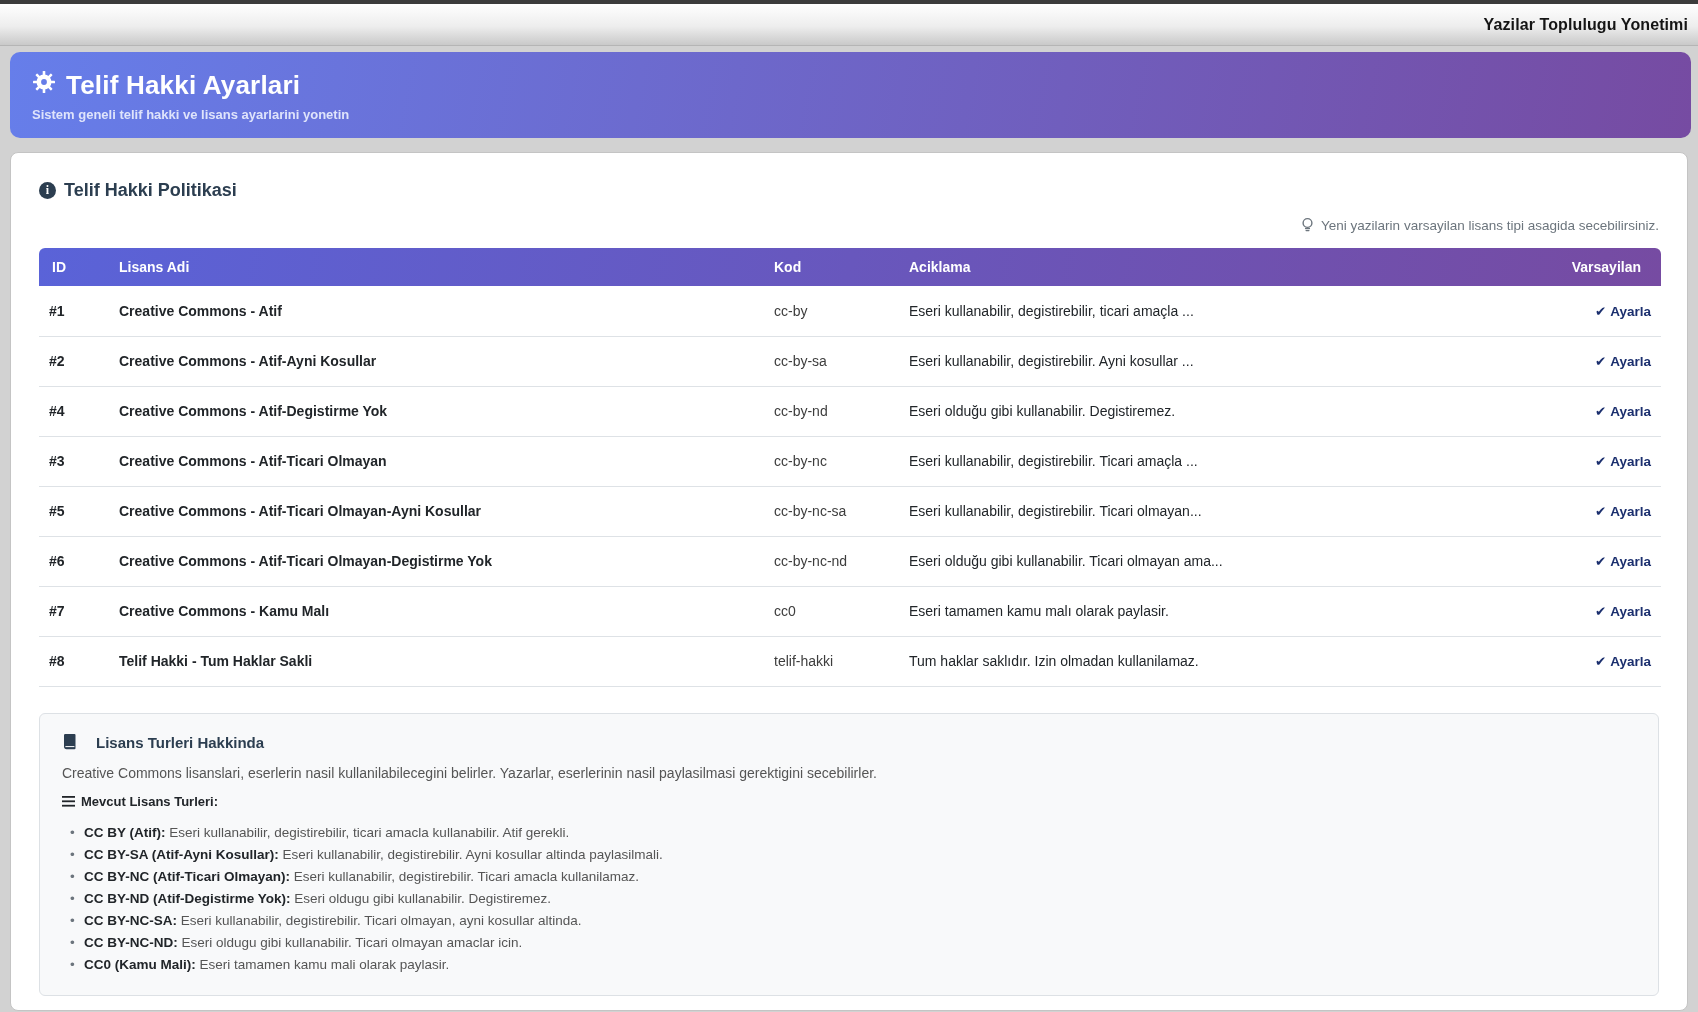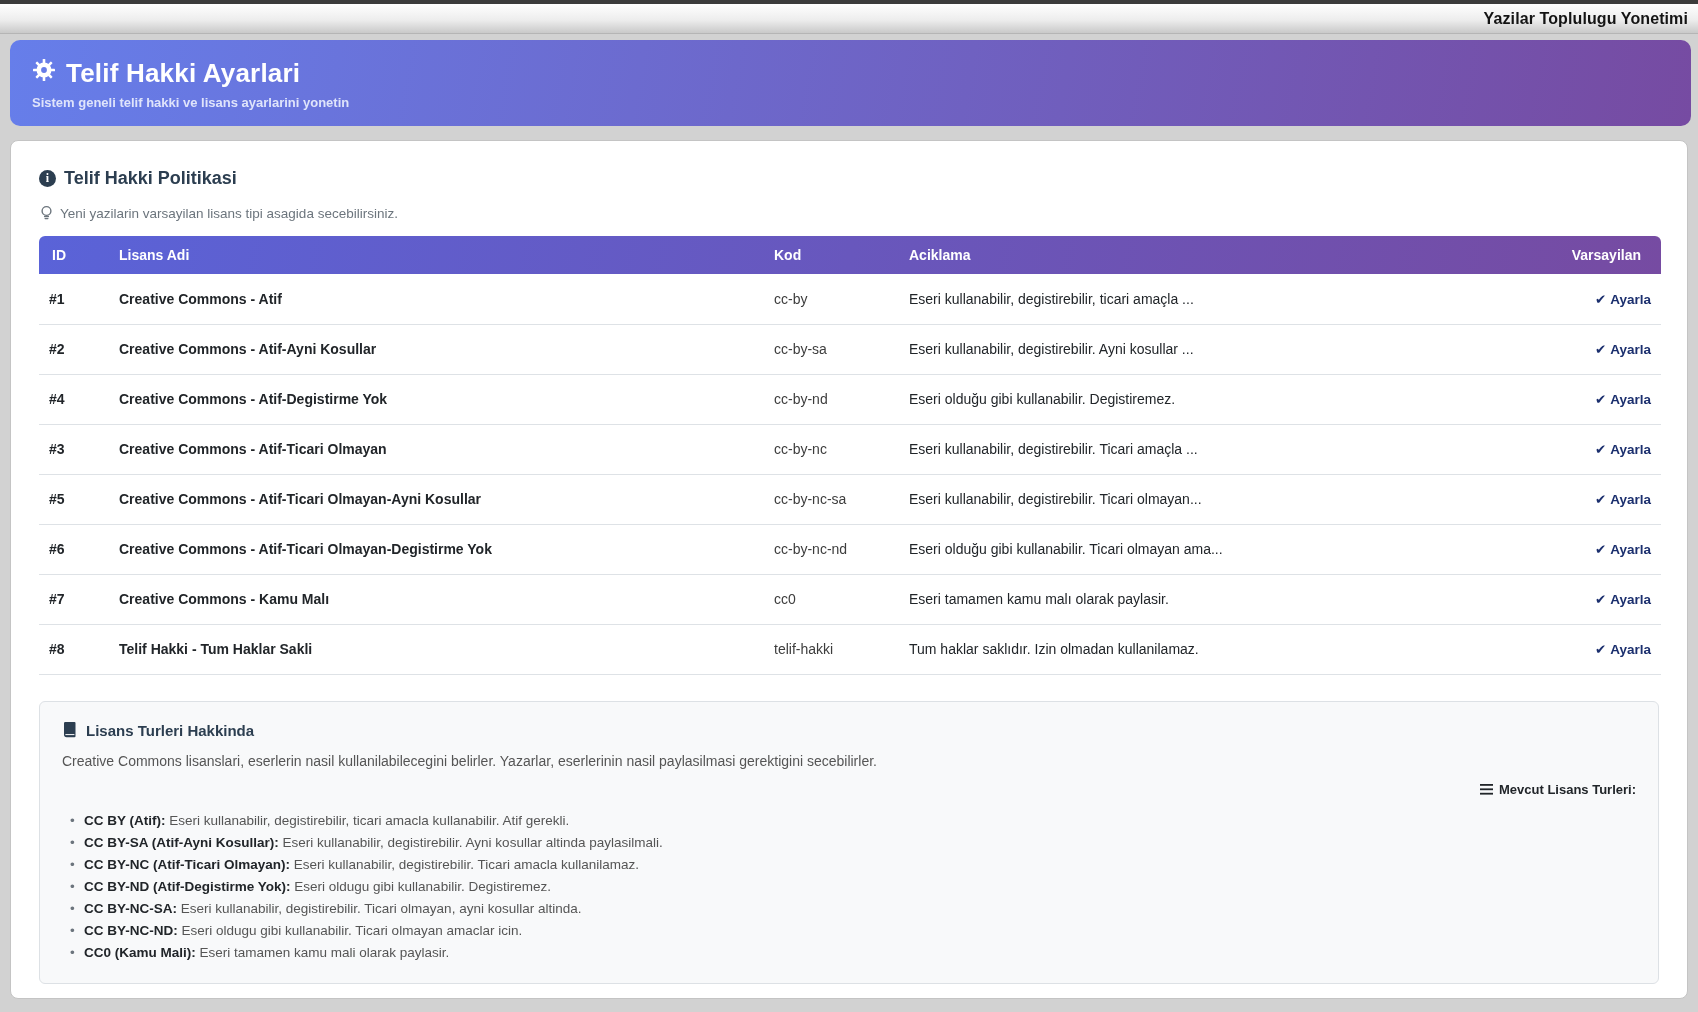--- a/index.html
+++ b/index.html
@@ -5,21 +5,21 @@
   * { margin:0; padding:0; box-sizing:border-box; }
   html,body { width:1698px; height:1012px; overflow:hidden; }
   body {
     font-family:"Liberation Sans","DejaVu Sans",sans-serif;
     background:#d2d2d2;
     color:#212529;
   }
   
   .top-strip { height:4px; background:#3c3c3c; }
   .topbar {
-    height:30px;
+    height:42px;
     background:linear-gradient(to bottom,#ffffff 0%,#ededed 55%,#c9c9c9 100%);
     border-bottom:1px solid #b5b5b5;
     display:flex; align-items:center; justify-content:flex-end;
     padding:0 10px;
   }
   .topbar .brand { font-weight:700; font-size:16px; color:#141414; letter-spacing:.1px; }
 
   
   .page-header {
     margin:6px 7px 0 10px;
@@ -50,21 +50,21 @@
   .info-circle {
     width:17px; height:17px; border-radius:50%;
     background:#2c3e50; color:#fff;
     font-size:12px; font-weight:700; line-height:17px; text-align:center;
     font-family:"Liberation Serif",serif;
     flex:0 0 17px;
   }
   .hint {
     margin:16px 0 15px 0;
     font-size:13.5px; color:#6c757d;
-    display:flex; align-items:center; gap:6px;
+    display:flex; align-items:center; gap:6px;justify-content:flex-end;
   }
 
   
   table.license-table { width:100%; border-collapse:collapse; table-layout:fixed; }
   .license-table col.c-id   { width:70px; }
   .license-table col.c-name { width:655px; }
   .license-table col.c-code { width:135px; }
   .license-table col.c-desc { width:612px; }
   .license-table col.c-act  { width:150px; }
   .license-table thead th {
@@ -97,29 +97,28 @@
 
   
   .about-box {
     margin-top:26px;
     background:#f8f9fa;
     border:1px solid #dde1e5;
     border-radius:6px;
     padding:20px 22px 16px 22px;
   }
   .about-heading {
-    display:flex; align-items:center; gap:10px;
+    display:flex; align-items:center; gap:20px;
     font-size:15px; font-weight:700; color:#2c3e50;
   }
   .about-intro { margin:14px 0 13px 0; font-size:14px; color:#555; }
   .about-list-heading {
     display:flex; align-items:center; gap:6px;
     font-size:13px; font-weight:700; color:#212529;
     margin-bottom:9px;
-    justify-content:flex-end;
   }
   ul.license-list { list-style:none; margin-left:8px;margin-top:16px; }
   ul.license-list li {
     font-size:13.5px; color:#555;
     margin-bottom:7px; padding-left:14px; position:relative;
   }
   ul.license-list li::before {
     content:"•"; position:absolute; left:0; top:0; color:#6c757d;
   }
   ul.license-list .term { font-weight:700; color:#212529; }

